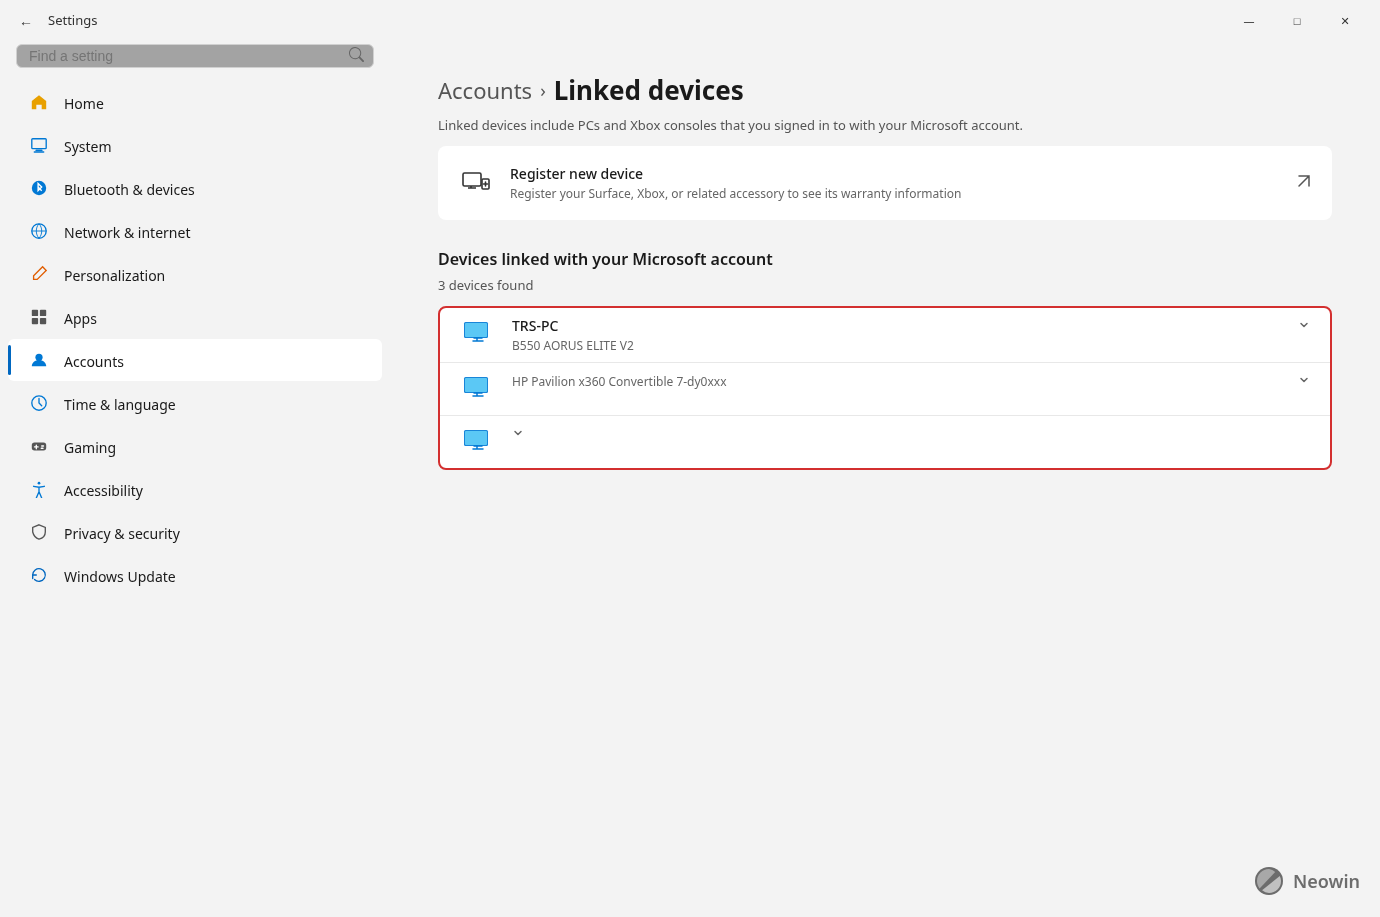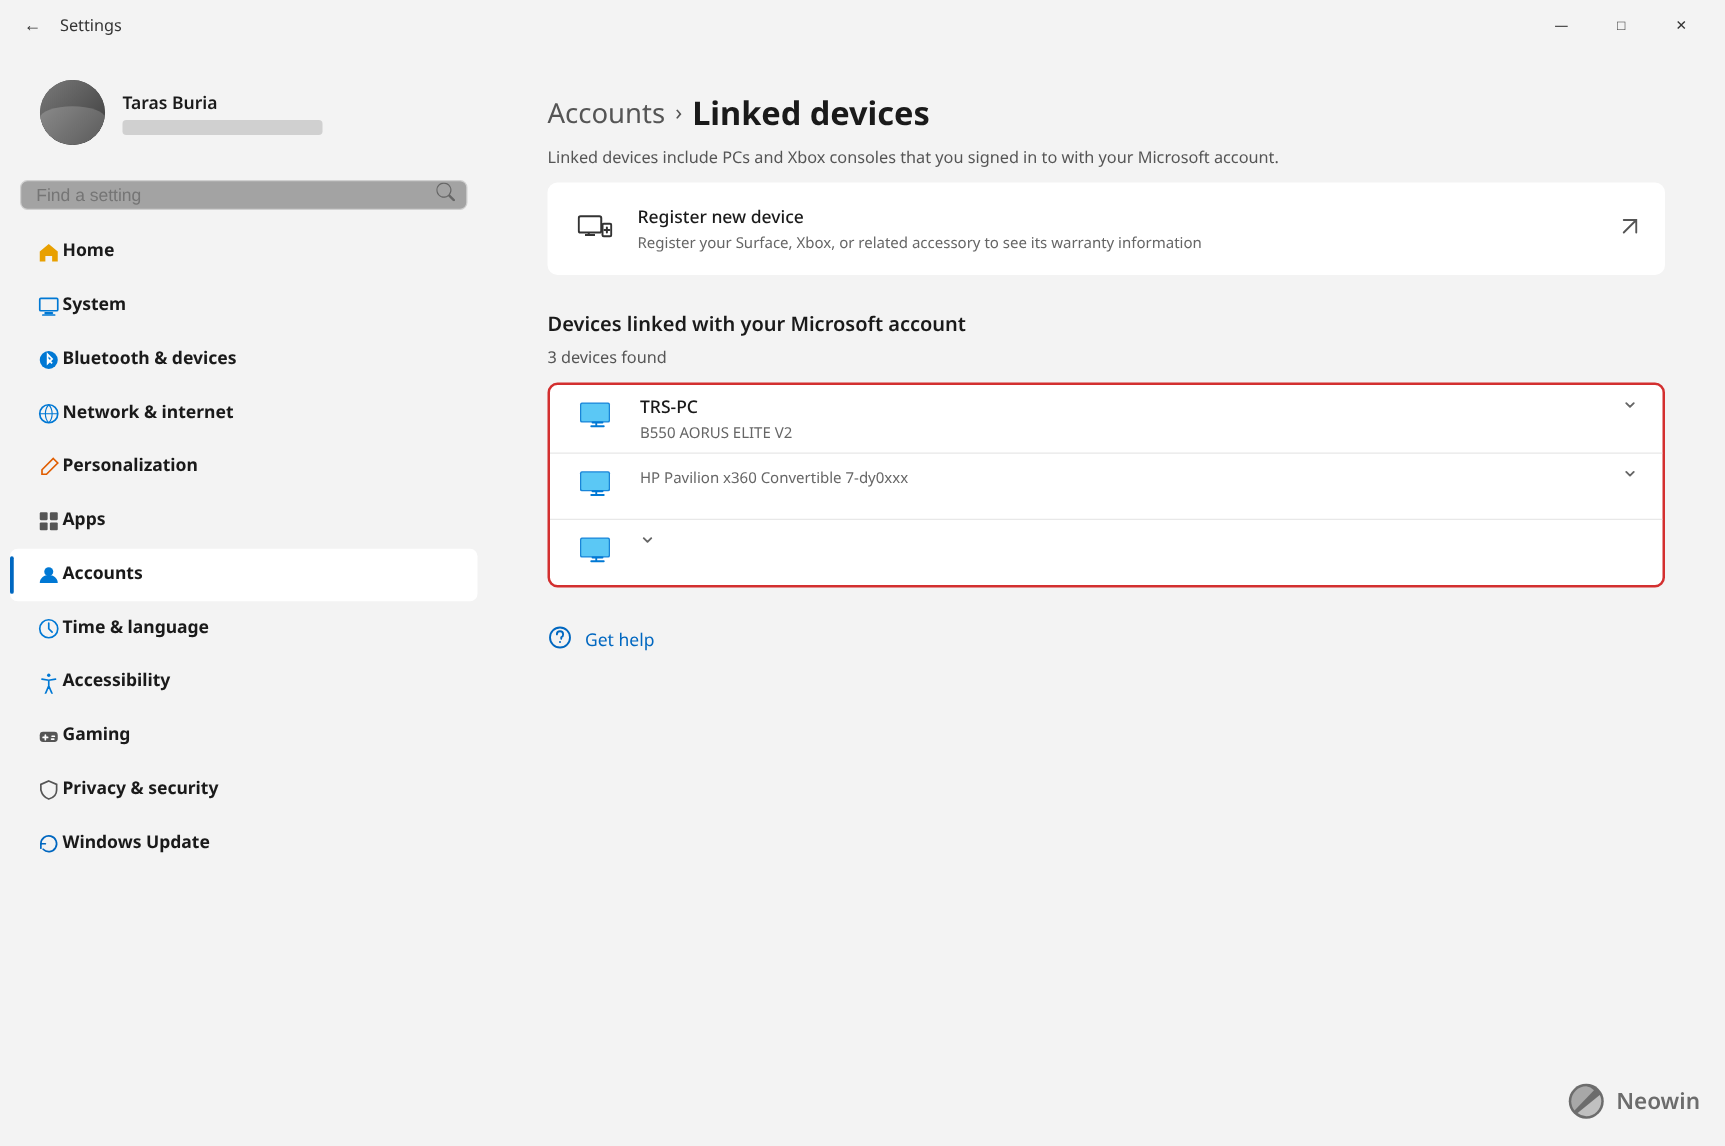--- a/index.html
+++ b/index.html
@@ -146,27 +146,27 @@
       top: 50%;
       transform: translateY(-50%);
       color: #666;
       font-size: 15px;
     }
 
     
     .nav-section { padding: 4px 0; }
     .nav-item {
       display: flex;
-      align-items: flex-start;
+      align-items: flex-end;
       padding: 10px 20px;
+      gap: 14px;
       cursor: pointer;
       border-radius: 6px;
       margin: 1px 8px;
       position: relative;
-      font-weight: bold;
     }
     .nav-item.active {
       background: white;
     }
     .nav-item.active::before {
       content: '';
       position: absolute;
       left: 0;
       top: 6px;
       bottom: 6px;
@@ -352,29 +352,20 @@
     <div class="titlebar-btn close">
       <span>✕</span>
     </div>
   </div>
 </div>
 
 <div class="app-container">
 
   <div class="sidebar">
 
-    <div class="user-profile">
-      <div class="avatar">
-        <div class="avatar-img"></div>
-      </div>
-      <div class="user-info">
-        <div class="user-name">Taras Buria</div>
-        <div class="user-email"></div>
-      </div>
-    </div>
 
     <div class="search-container">
       <input class="search-input" type="text" placeholder="Find a setting" style="">
       <div class="search-icon-wrap">
         <svg width="15" height="15" viewBox="0 0 16 16" fill="currentColor">
           <path d="M11.742 10.344a6.5 6.5 0 1 0-1.397 1.398h-.001c.03.04.062.078.098.115l3.85 3.85a1 1 0 0 0 1.415-1.414l-3.85-3.85a1.007 1.007 0 0 0-.115-.099zm-5.242 1.656a5.5 5.5 0 1 1 0-11 5.5 5.5 0 0 1 0 11z"></path>
         </svg>
       </div>
     </div>
 
@@ -456,36 +447,36 @@
           <svg width="18" height="18" viewBox="0 0 20 20" fill="none">
             <circle cx="10" cy="10" r="8" stroke="#0078d4" stroke-width="1.5"></circle>
             <path d="M10 5v5l3 3" stroke="#0078d4" stroke-width="1.5" stroke-linecap="round"></path>
           </svg>
         </div>
         <span class="nav-label">Time &amp; language</span>
       </div>
 
       <div class="nav-item">
         <div class="nav-icon">
+          <svg width="18" height="18" viewBox="0 0 20 20" fill="#555">
+            <rect x="2" y="6" width="16" height="9" rx="3"></rect>
+            <path d="M7 9v4M5 11h4M13 10h2M12.5 12.5h2" stroke="white" stroke-width="1.5" stroke-linecap="round"></path>
+          </svg>
+        </div>
+        <span class="nav-label">Gaming</span>
+      </div>
+
+      <div class="nav-item">
+        <div class="nav-icon">
           <svg width="18" height="18" viewBox="0 0 20 20" fill="#0078d4">
             <circle cx="10" cy="3.5" r="1.5"></circle>
             <path d="M4 7l6 1 6-1M10 8v5M7 20l3-7 3 7" stroke="#0078d4" stroke-width="1.5" fill="none" stroke-linecap="round"></path>
           </svg>
         </div>
         <span class="nav-label">Accessibility</span>
-      </div>
-
-      <div class="nav-item">
-        <div class="nav-icon">
-          <svg width="18" height="18" viewBox="0 0 20 20" fill="#555">
-            <rect x="2" y="6" width="16" height="9" rx="3"></rect>
-            <path d="M7 9v4M5 11h4M13 10h2M12.5 12.5h2" stroke="white" stroke-width="1.5" stroke-linecap="round"></path>
-          </svg>
-        </div>
-        <span class="nav-label">Gaming</span>
       </div>
 
       <div class="nav-item">
         <div class="nav-icon">
           <svg width="18" height="18" viewBox="0 0 20 20" fill="none">
             <path d="M10 2l7 3v5c0 4-3 7-7 8C7 17 4 14 3 10V5l7-3z" stroke="#555" stroke-width="1.5"></path>
           </svg>
         </div>
         <span class="nav-label">Privacy &amp; security</span>
       </div>
@@ -585,30 +576,20 @@
         </div>
         <div class="device-chevron">
           <svg width="12" height="12" viewBox="0 0 12 12" fill="none" stroke="#666" stroke-width="1.5">
             <path d="M3 4.5L6 7.5L9 4.5" stroke-linecap="round" stroke-linejoin="round"></path>
           </svg>
         </div>
       </div>
 
     </div>
 
-    <a class="help-link">
-      <div>
-        <svg width="20" height="20" viewBox="0 0 20 20" fill="none">
-          <circle cx="10" cy="10" r="8" stroke="#0067c0" stroke-width="1.5"></circle>
-          <path d="M7.5 7.5c0-1.4 1.1-2.5 2.5-2.5s2.5 1.1 2.5 2.5c0 1-0.6 1.9-1.5 2.3V11" stroke="#0067c0" stroke-width="1.5" stroke-linecap="round"></path>
-          <circle cx="10" cy="13.5" r="0.8" fill="#0067c0"></circle>
-        </svg>
-      </div>
-      <span>Get help</span>
-    </a>
 
   </div>
 </div>
 
 <div class="neowin-badge">
   <svg class="neowin-logo" width="32" height="32" viewBox="0 0 32 32">
     <circle cx="16" cy="16" r="14" fill="#333"></circle>
     <path d="M16 4c-6.6 0-12 5.4-12 12 0 2.8.97 5.4 2.6 7.4L22.2 7.1A11.9 11.9 0 0 0 16 4z" fill="#888"></path>
     <path d="M26.8 11L9.1 25.3A12 12 0 0 0 16 28c6.6 0 12-5.4 12-12 0-1.8-.4-3.5-1.2-5z" fill="#aaa"></path>
   </svg>

